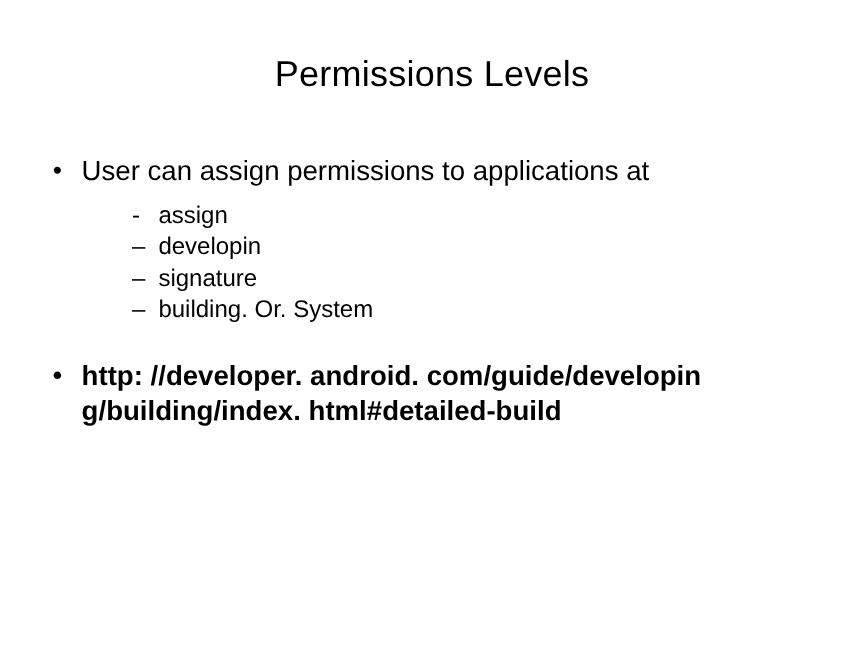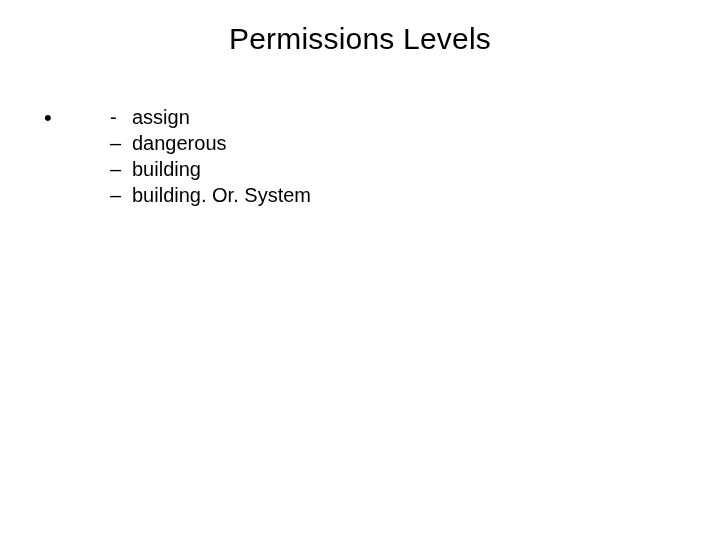--- a/index.html
+++ b/index.html
@@ -10,20 +10,21 @@
     background: #ffffff;
     font-family: Arial, Helvetica, sans-serif;
     color: #000;
   }
   .slide {
     box-sizing: border-box;
     width: 720px;
     height: 396px;
     padding: 22px 40px 20px 40px;
     position: relative;
+    margin-top: 24px;
   }
   .title {
     text-align: center;
     font-size: 30px;
     font-weight: 400;
     margin: 0 0 48px 0;
     letter-spacing: 0.2px;
   }
   ul.top {
     list-style: none;
@@ -67,33 +68,37 @@
   }
 </style>
 </head>
 <body>
 
 <div class="slide">
   <h1 class="title">Permissions Levels</h1>
 
   <ul class="top">
     <li>
+      <span>User can assign permissions to  applications at</span>
       <ul class="sub">
         <li>
           <span class="marker">-</span>
           <span>assign</span>
         </li>
         <li>
           <span class="marker">–</span>
-          <span>dangerous</span>
+          <span>developin</span>
         </li>
         <li>
           <span class="marker">–</span>
-          <span>building</span>
+          <span>signature</span>
         </li>
         <li>
           <span class="marker">–</span>
           <span>building. Or. System</span>
         </li>
       </ul>
     </li>
+    <li class="bold">
+      <span>http: //developer. android. com/guide/developin g/building/index. html#detailed-build</span>
+    </li>
   </ul>
 </div>
 
 </body></html>

